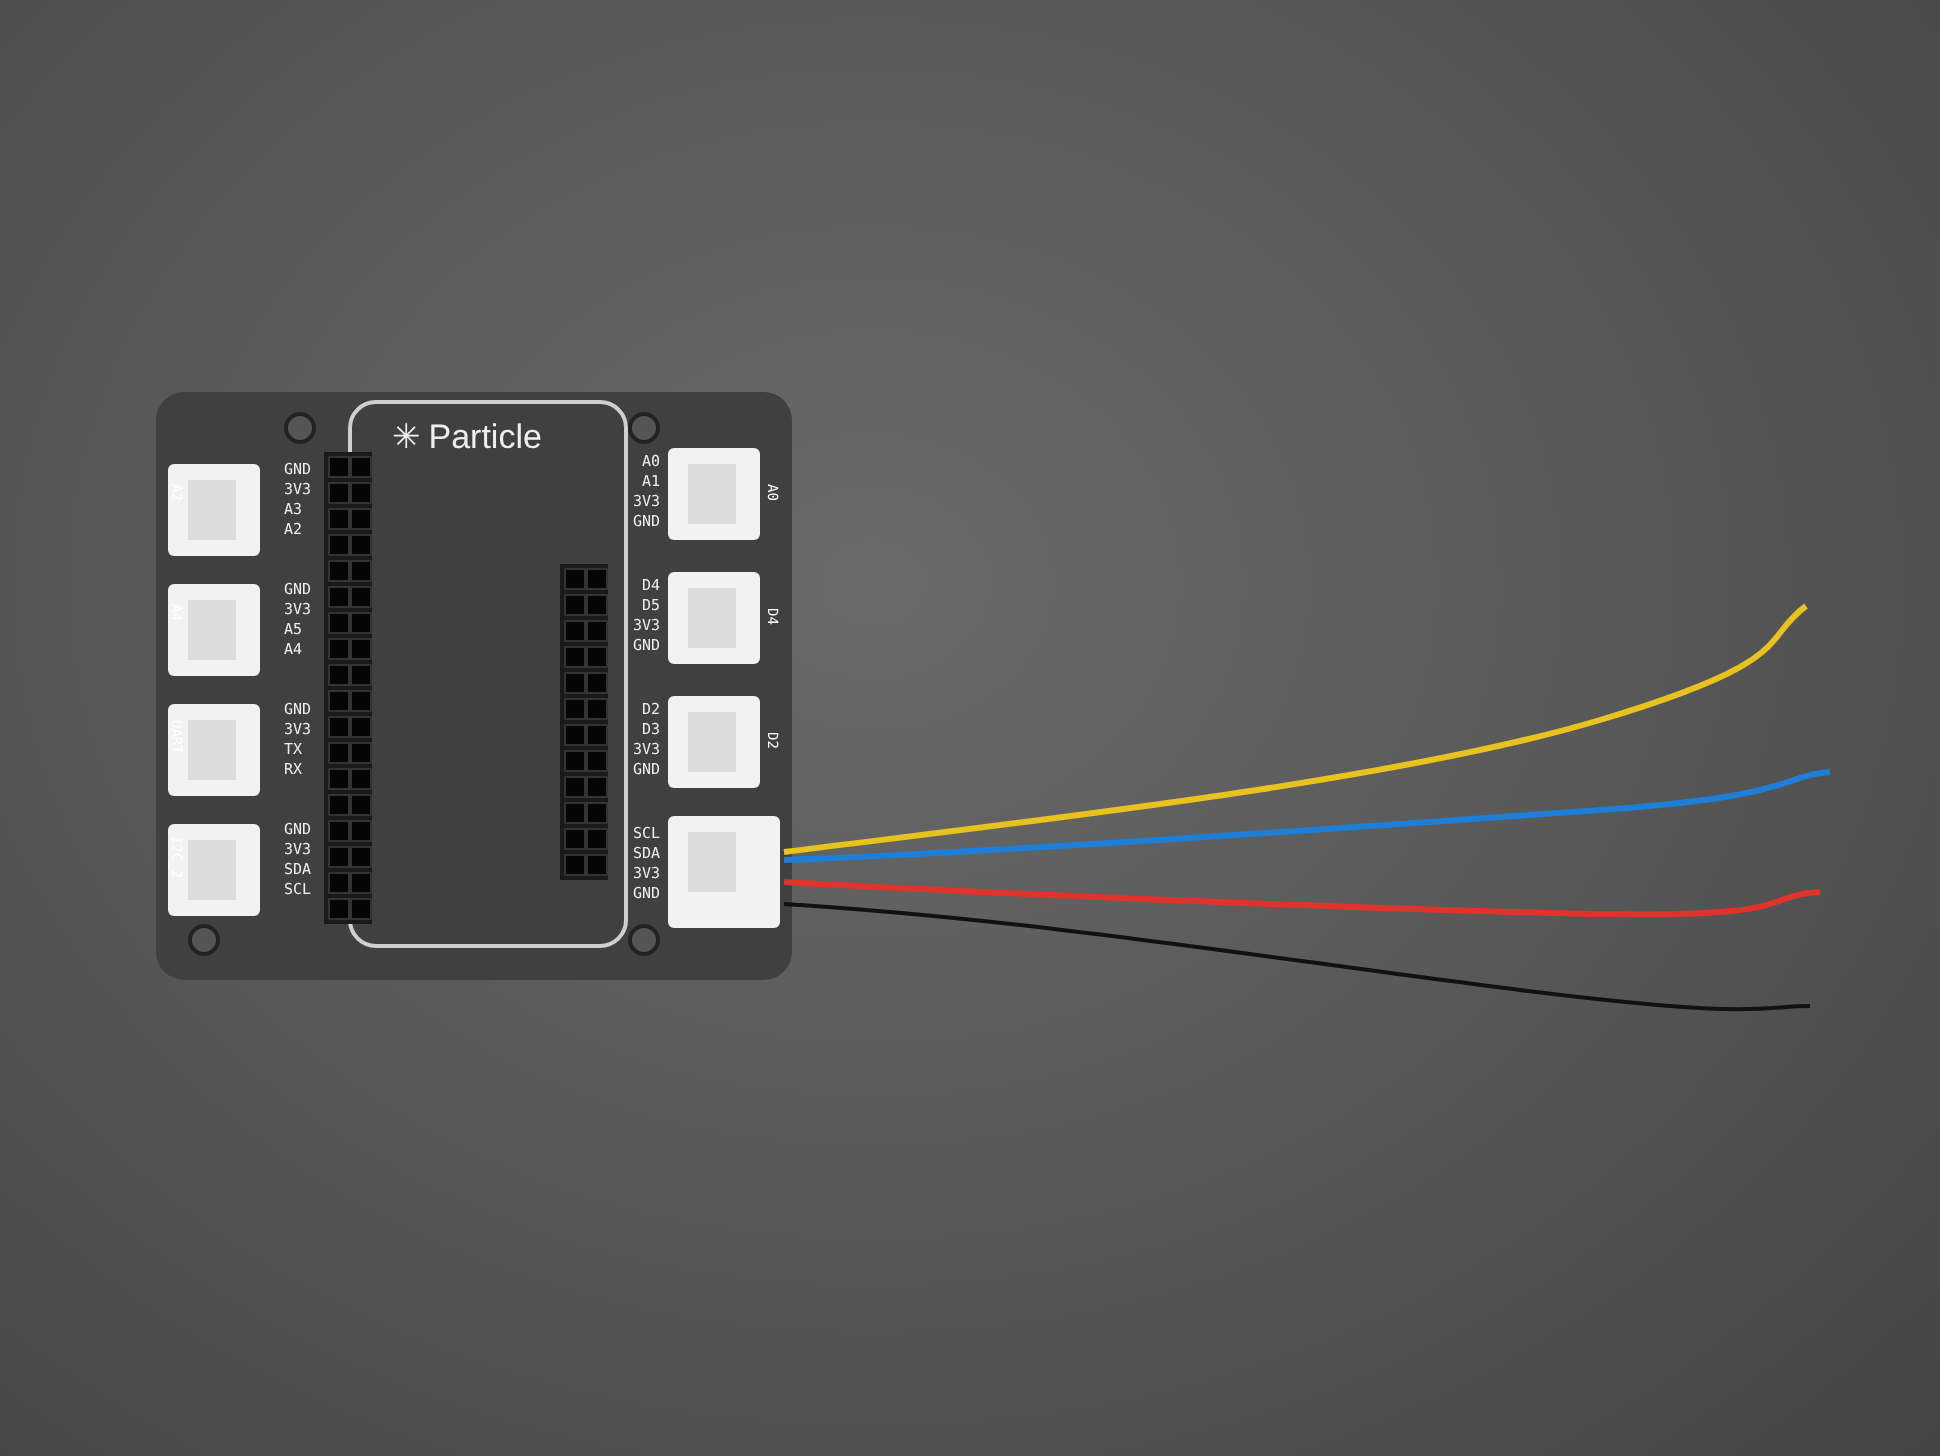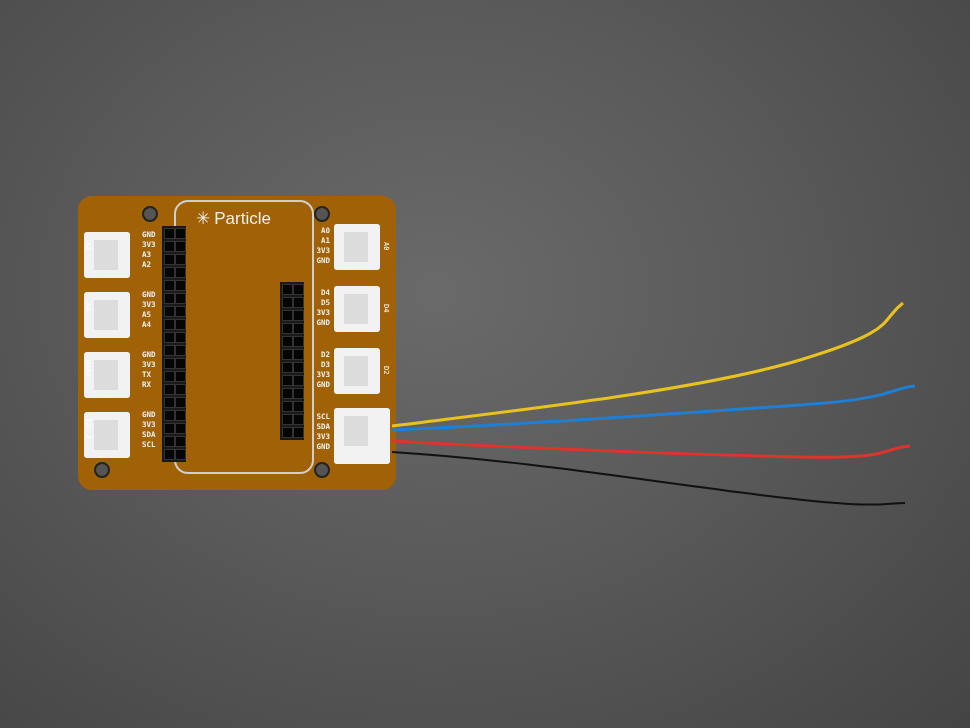--- a/index.html
+++ b/index.html
@@ -1,29 +1,29 @@
 <!DOCTYPE html>
 <html><head>
 <meta charset="utf-8">
 <style>
   html,body{margin:0;padding:0;}
   body{width:970px;height:728px;overflow:hidden;position:relative;
     background: radial-gradient(ellipse at 45% 40%, #6a6a6a 0%, #5a5a5a 45%, #444 100%);
     font-family:"DejaVu Sans Mono", monospace;}
-  .board{position:absolute;left:78px;top:196px;width:318px;height:294px;background:#a16207;border-radius:14px;}
+  .board{position:absolute;left:78px;top:196px;width:318px;height:294px;background:#404040;border-radius:14px;}
   .hole{position:absolute;width:12px;height:12px;border-radius:50%;background:#555;border:2px solid #222;}
   .module-outline{position:absolute;left:96px;top:4px;width:136px;height:270px;border:2px solid #cfcfcf;border-radius:14px;}
   .logo{position:absolute;left:118px;top:12px;color:#eee;font-family:"Liberation Sans",sans-serif;font-size:17px;}
   .logo .star{margin-right:4px;}
   .header{position:absolute;background:#1a1a1a;display:grid;grid-template-columns:repeat(2,9px);gap:2px;padding:2px;}
   .header i{width:9px;height:9px;background:#050505;border:1px solid #333;display:block;}
   .conn{position:absolute;width:46px;height:46px;background:#f2f2f2;border-radius:3px;}
   .conn::after{content:"";position:absolute;left:10px;top:8px;width:24px;height:30px;background:#dcdcdc;}
   .port-label{position:absolute;color:#fff;font-size:7px;writing-mode:vertical-rl;}
-  .pins{position:absolute;color:#eee;font-size:7.5px;line-height:10px;font-weight:bold;}
+  .pins{position:absolute;color:#eee;font-size:7.5px;line-height:10px;font-weight:normal;}
   .pins.right{text-align:right;}
   svg.wires{position:absolute;left:0;top:0;}
 </style>
 </head>
 <body>
 
 <div class="board">
   <div class="hole" style="left:64px;top:10px"></div>
   <div class="hole" style="left:236px;top:10px"></div>
   <div class="hole" style="left:16px;top:266px"></div>

